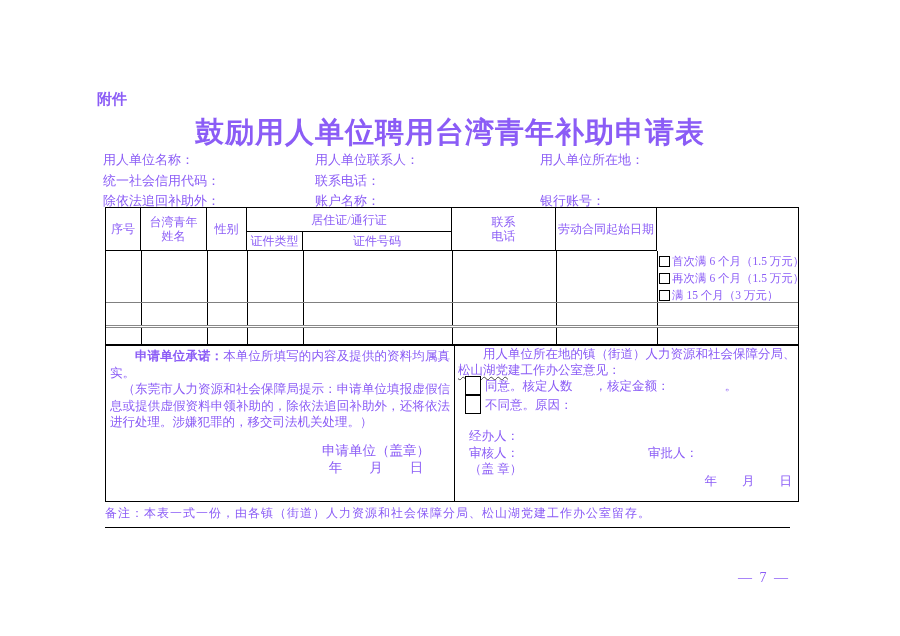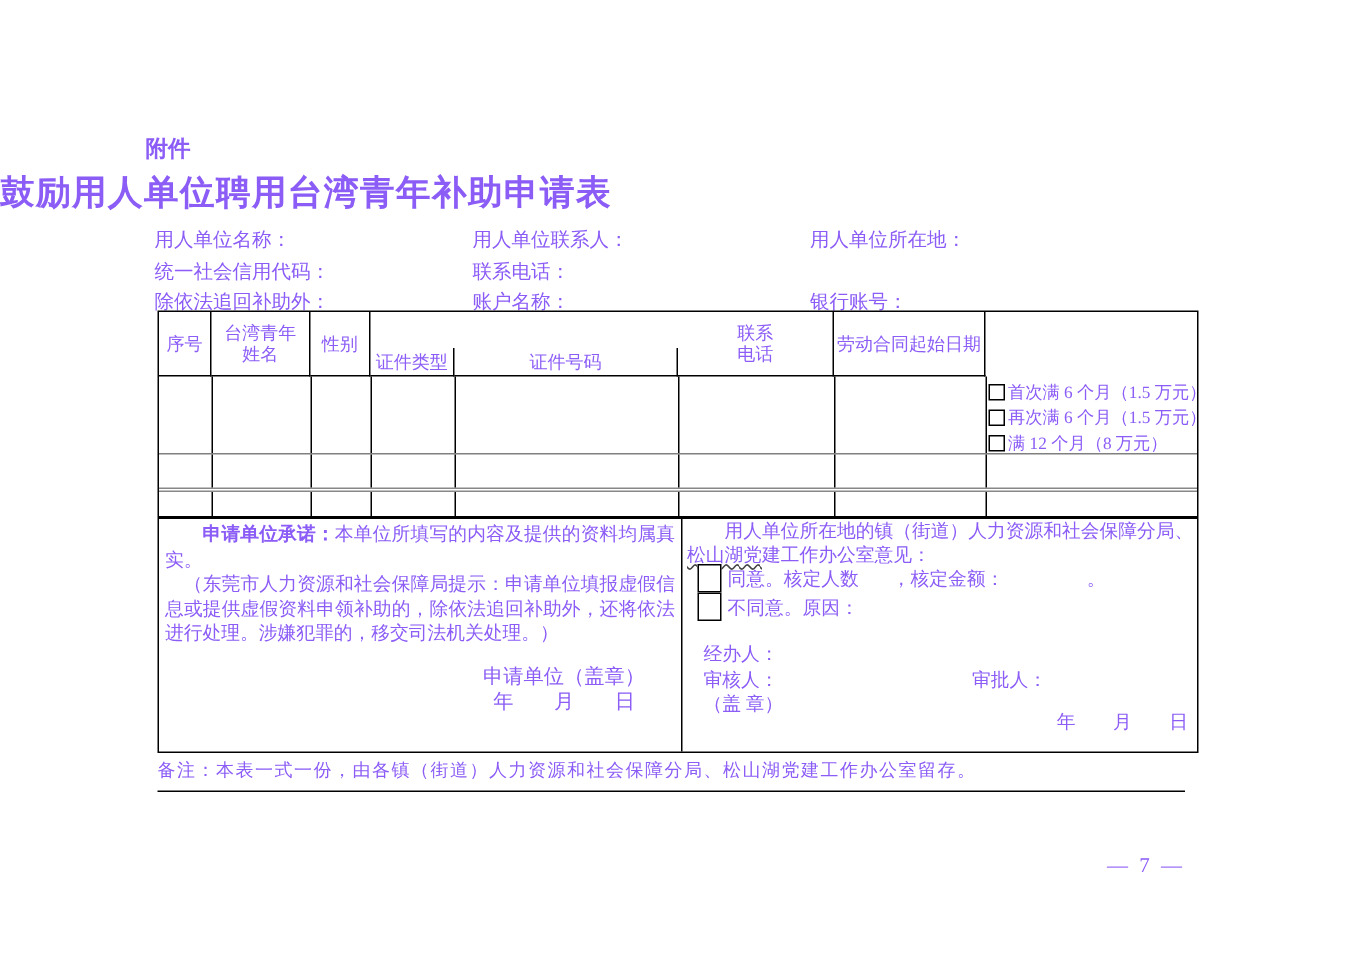--- a/index.html
+++ b/index.html
@@ -2,21 +2,21 @@
 <html><head>
 <meta charset="utf-8">
 <style>
   html,body{margin:0;padding:0;background:#fff;}
   .page{position:relative;width:900px;height:636px;background:#fff;color:#8b5cf6;
         font-family:"Liberation Serif","DejaVu Serif",serif;overflow:hidden;}
   .abs{position:absolute;}
   
   .attachment{left:97px;top:90px;font-size:15px;font-weight:bold;
               font-family:"Liberation Sans","DejaVu Sans",sans-serif;}
-  .title{left:0;top:113px;width:900px;font-size:23px;font-weight:bold;letter-spacing:1px;}
+  .title{left:0;top:113px;width:900px;text-align:center;font-size:29px;font-weight:bold;letter-spacing:1px;}
   .info-label{font-size:13px;white-space:nowrap;text-align:center;}
   
   .grid{left:105px;top:207px;width:692px;height:293px;border:1px solid #000;}
   .c{position:absolute;box-sizing:border-box;display:flex;flex-direction:column;
      align-items:center;justify-content:center;text-align:center;font-size:12px;line-height:14px;}
   .br{border-right:1px solid #000;}
   .bb{border-bottom:1px solid #000;}
   .row{position:absolute;left:0;width:692px;box-sizing:border-box;}
   .row1{top:43px;height:52px;border-bottom:1px solid #808080;}
   .row2{top:95px;height:25px;border-bottom:3px double #888;}
@@ -67,20 +67,21 @@
   <span class="abs info-label" style="left:540px;top:192px">银行账号：</span>
 
   <div class="abs grid">
 
     <div class="c br bb" style="left:0;top:0;width:35px;height:43px">序号</div>
     <div class="c br bb" style="left:35px;top:0;width:66px;height:43px">
       <div>台湾青年</div>
       <div>姓名</div>
     </div>
     <div class="c br bb" style="left:101px;top:0;width:40px;height:43px">性别</div>
+    <div class="c br bb" style="left:141px;top:0;width:205px;height:24px">居住证/通行证</div>
     <div class="c br bb" style="left:141px;top:24px;width:56px;height:19px">证件类型</div>
     <div class="c br bb" style="left:197px;top:24px;width:149px;height:19px">证件号码</div>
     <div class="c br bb" style="left:346px;top:0;width:104px;height:43px">
       <div>联系</div>
       <div>电话</div>
     </div>
     <div class="c br bb" style="left:450px;top:0;width:101px;height:43px">劳动合同起始日期</div>
 
     <div class="row row1">
       <div class="rc" style="left:0;width:35px"></div>
@@ -95,21 +96,21 @@
         <div class="opt-line">
           <span class="cbx"></span>
           <span>首次满 6 个月（1.5 万元）</span>
         </div>
         <div class="opt-line">
           <span class="cbx"></span>
           <span>再次满 6 个月（1.5 万元）</span>
         </div>
         <div class="opt-line">
           <span class="cbx"></span>
-          <span>满 12 个月（8 万元）</span>
+          <span>满 15 个月（3 万元）</span>
         </div>
       </div>
     </div>
 
     <div class="row row2">
       <div class="rc" style="left:0;width:35px"></div>
       <div class="rc" style="left:35px;width:66px"></div>
       <div class="rc" style="left:101px;width:40px"></div>
       <div class="rc" style="left:141px;width:56px"></div>
       <div class="rc" style="left:197px;width:149px"></div>

